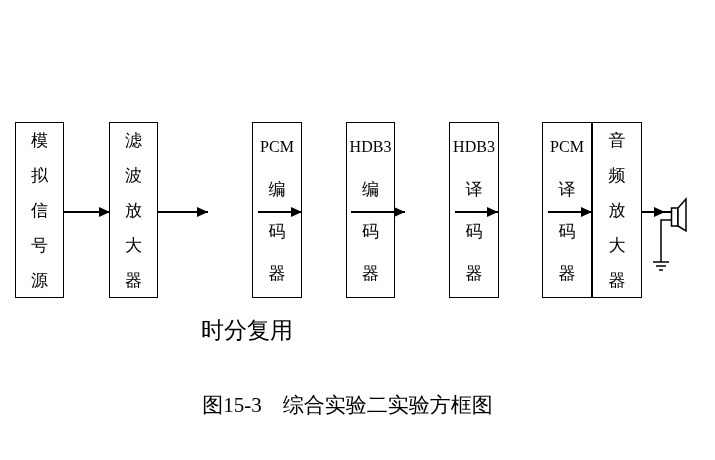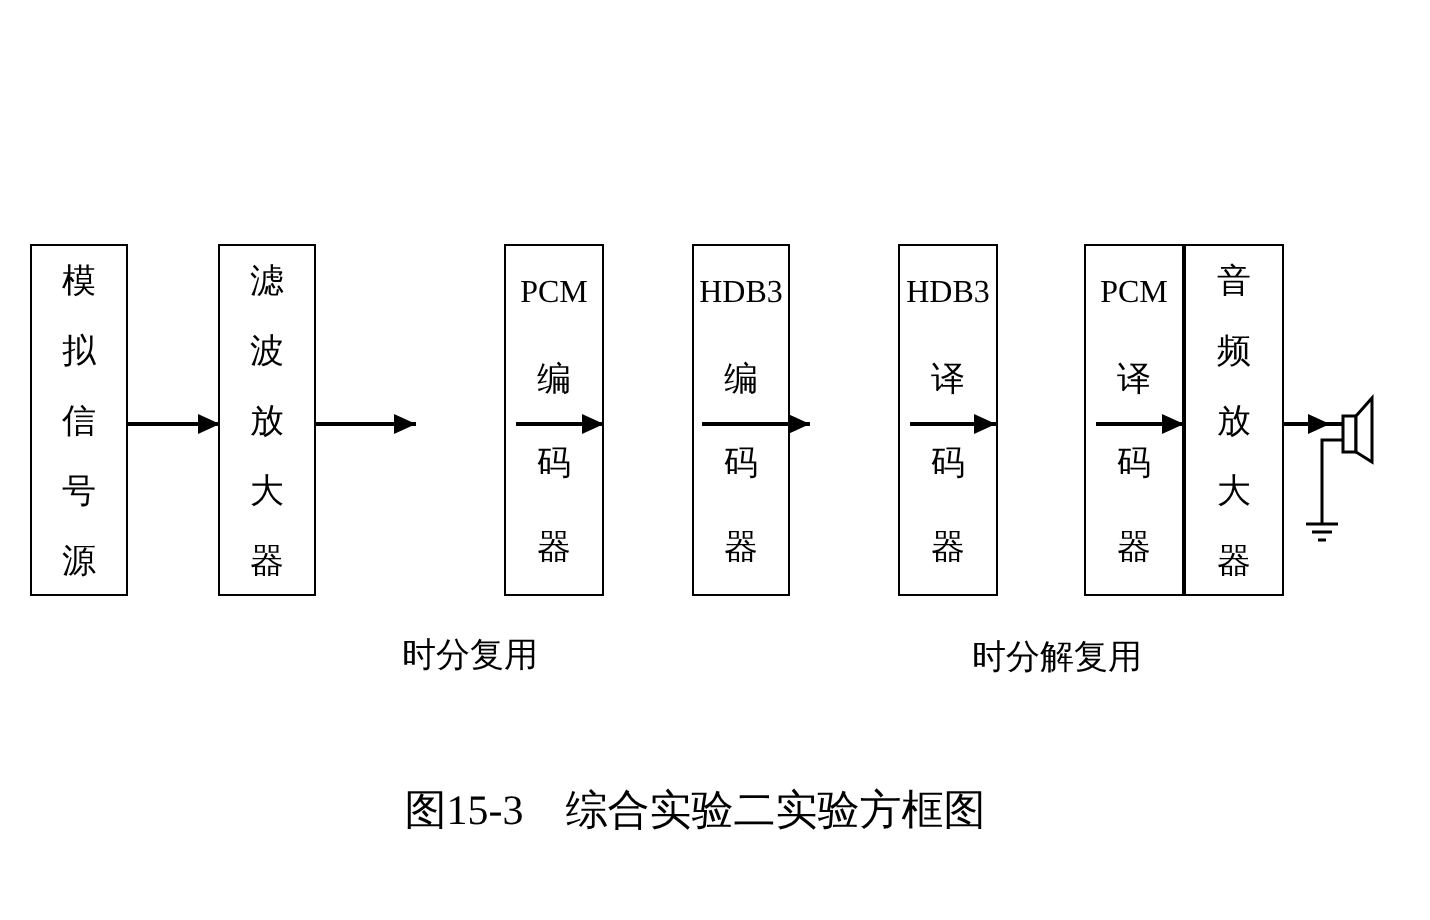--- a/index.html
+++ b/index.html
@@ -36,21 +36,21 @@
     content:"";position:absolute;right:0;top:50%;
     transform:translateY(-50%);
     width:0;height:0;
     border-left:11px solid #000000;
     border-top:5px solid transparent;
     border-bottom:5px solid transparent;
   }
   .annotation{
     position:absolute;
     font-family:"Liberation Sans","DejaVu Sans",sans-serif;
-    font-size:17px;line-height:1;
+    font-size:23px;line-height:1;
     white-space:nowrap;
   }
   #caption{
     position:absolute;
     left:0;top:393px;width:715px;
     text-align:center;
     transform:translateX(-10px);
     font-size:21px;line-height:1.2;
     white-space:nowrap;
   }
@@ -129,17 +129,16 @@
       <rect x="31.5" y="18" width="6.5" height="18" fill="#ffffff" stroke="#000000" stroke-width="1.5"></rect>
       <polygon points="38,18 46,9 46,41 38,36" fill="#ffffff" stroke="#000000" stroke-width="1.5"></polygon>
     </g>
     <g>
       <path d="M31.5,30 H21 V72" stroke="#000000" stroke-width="1.5" fill="none"></path>
       <path d="M13,72 H29 M16,76 H26 M19,80 H23" stroke="#000000" stroke-width="1.5" fill="none"></path>
     </g>
   </svg>
 
   <div class="annotation" style="left:201px;top:319px;">时分复用</div>
-  <div class="annotation" style="left:486px;top:320px;">时分解复用</div>
 
   <div id="caption">图15-3　综合实验二实验方框图</div>
 
 </div>
 
 </body></html>

